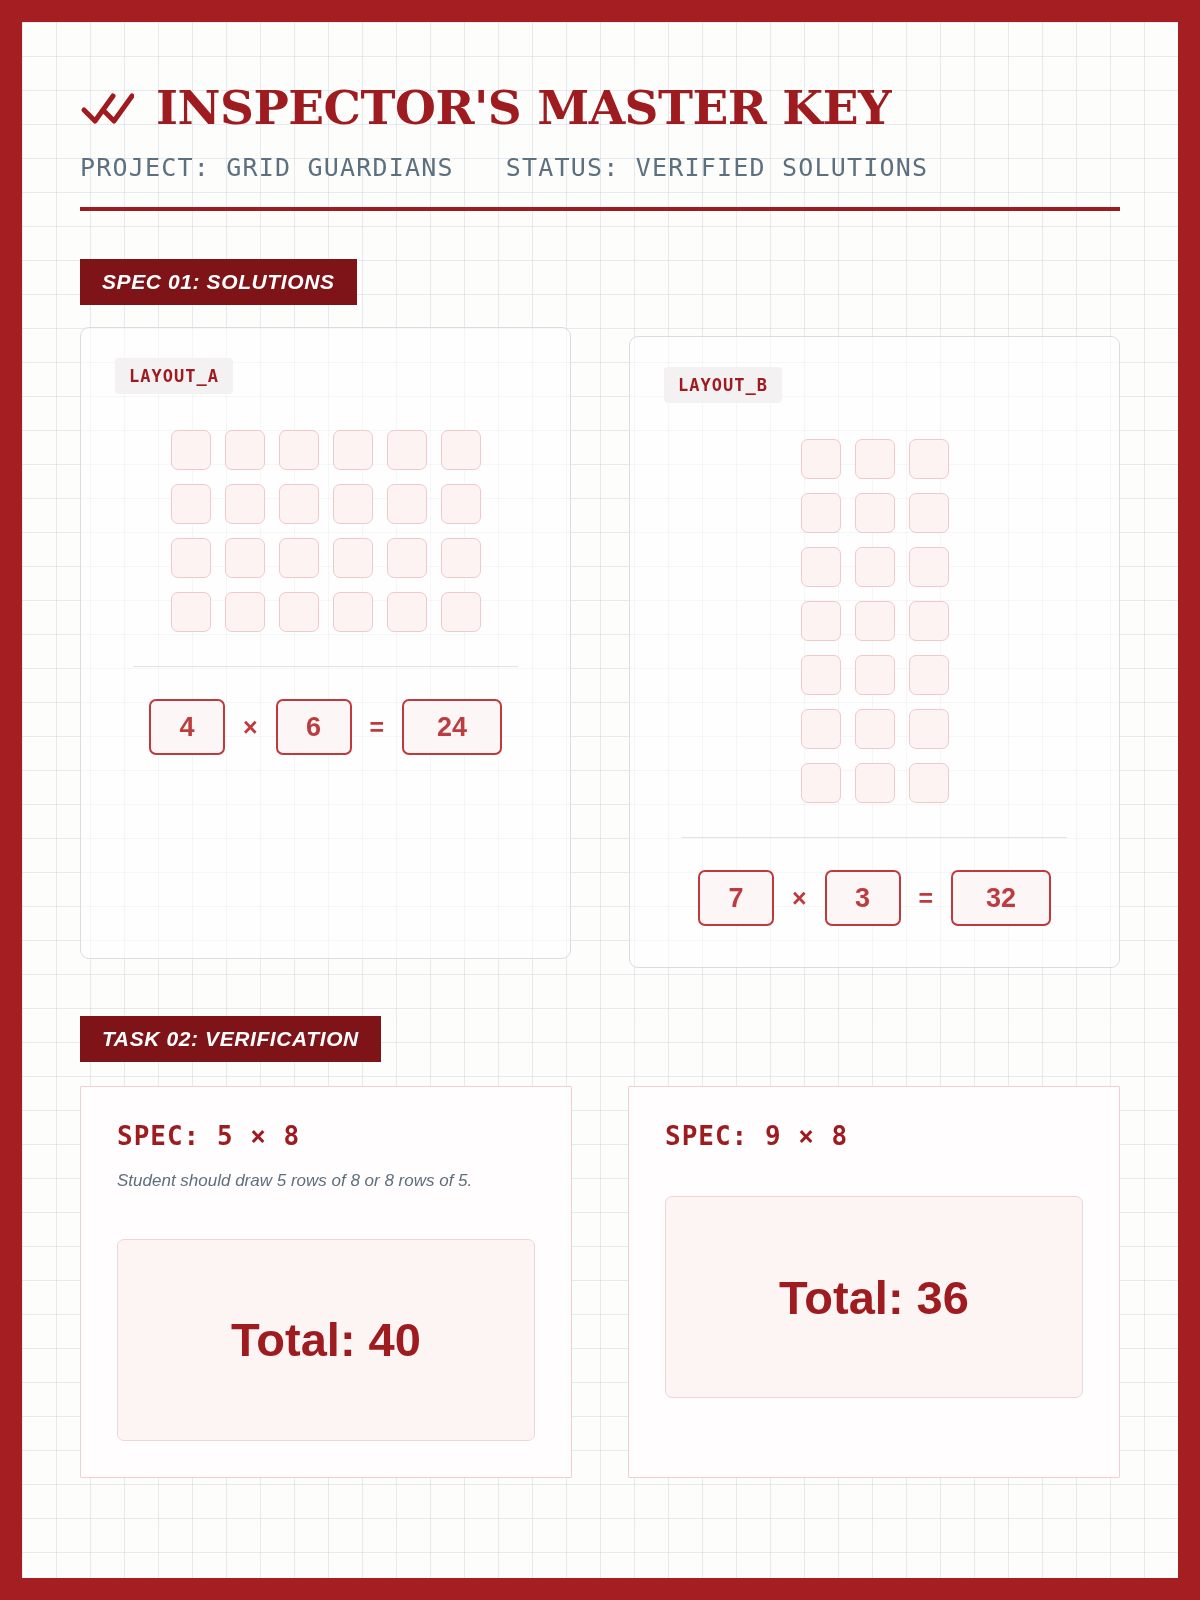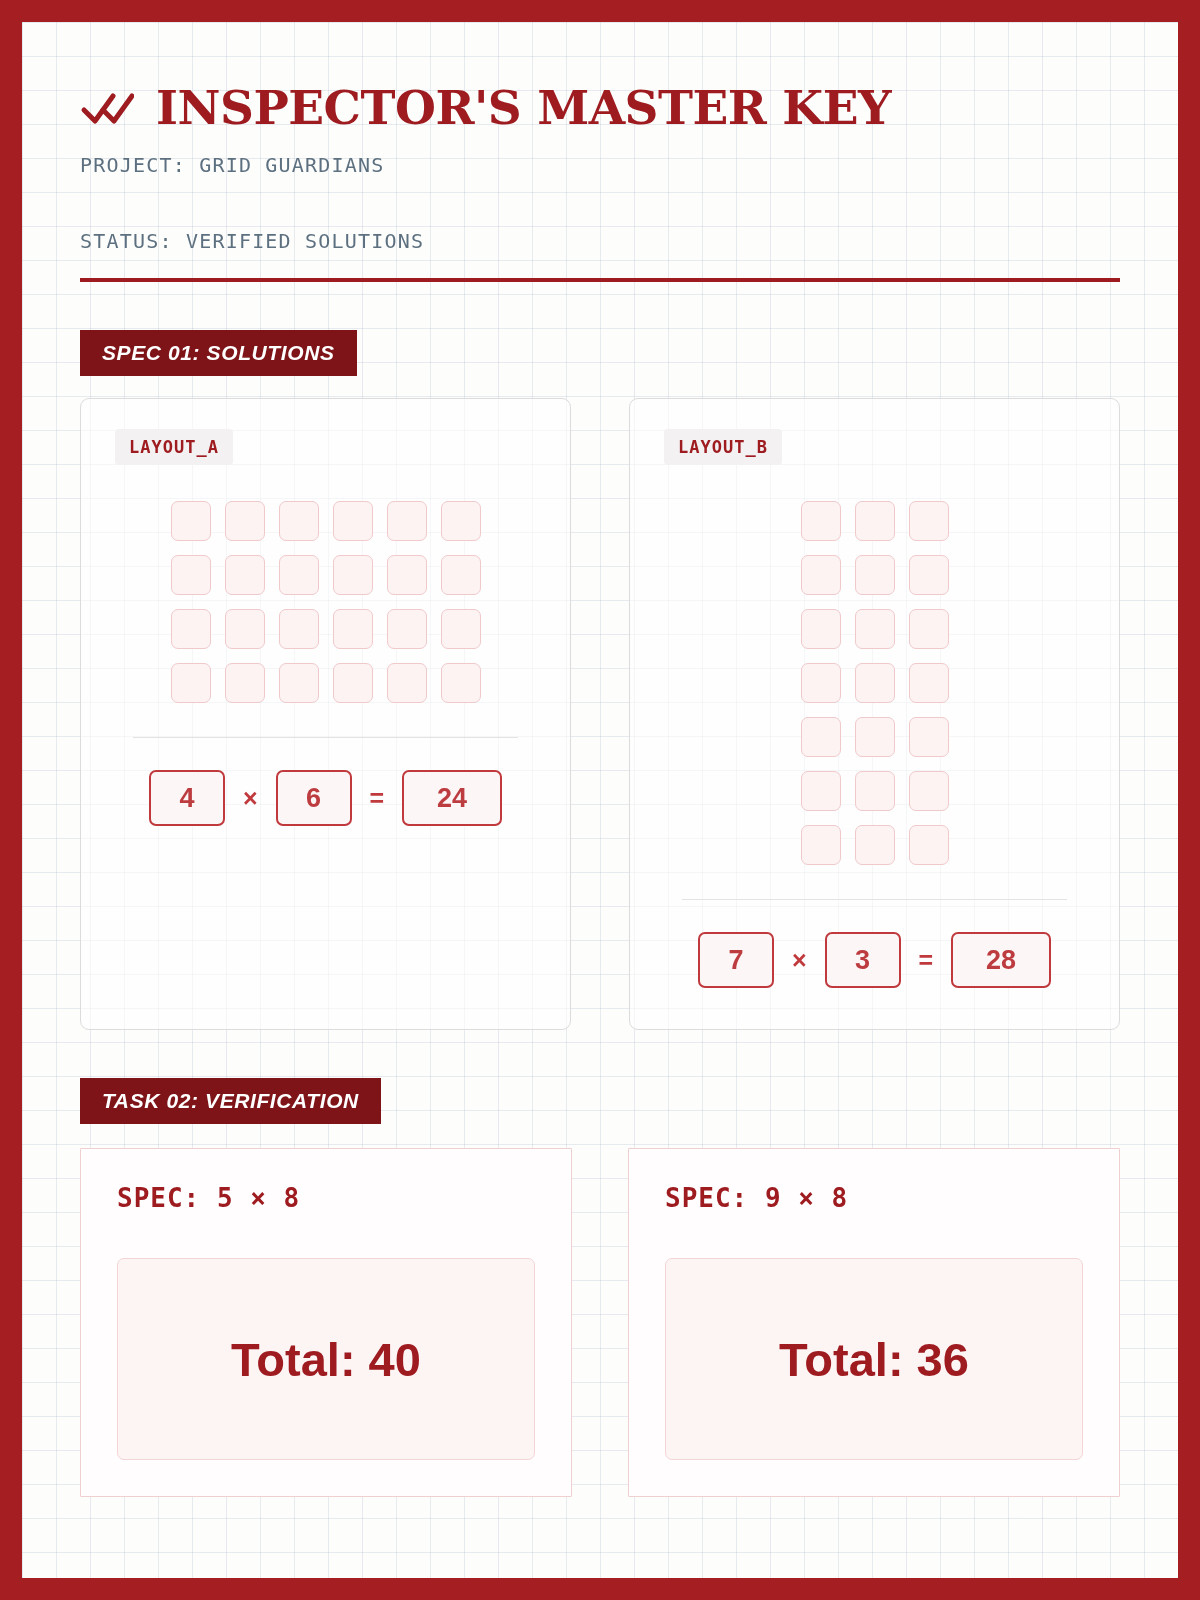--- a/index.html
+++ b/index.html
@@ -32,26 +32,25 @@
     font-weight: bold;
     font-size: 47px;
     letter-spacing: -0.5px;
     color: #9e1b20;
     white-space: nowrap;
     margin: 0;
   }
   .meta-row {
     margin-top: 18px;
     font-family: "DejaVu Sans Mono", monospace;
-    font-size: 20px;
+    font-size: 25px;
     letter-spacing: 1.2px;
     color: #5d7080;
     display: flex;
     gap: 52px;
-    flex-direction: column;
   }
   .rule {
     margin-top: 25px;
     height: 4px;
     background: #9e1b20;
     width: 100%;
   }
 
   
   .section-tag {
@@ -70,21 +69,21 @@
   .cards-row { display: flex; gap: 58px; margin-top: 22px; align-items: flex-start; }
   .layout-card {
     flex: 1;
     border: 1px solid #dcdcdc;
     border-radius: 9px;
     background: rgba(255,255,255,0.55);
     padding: 30px 34px 40px 34px;
     position: relative;
   }
   .layout-card.a { min-height: 632px; }
-  .layout-card.b { min-height: 632px; }
+  .layout-card.b { min-height: 632px; margin-top: 9px; }
   .layout-chip {
     display: inline-block;
     background: #f3f1f2;
     color: #9e1b20;
     font-family: "DejaVu Sans Mono", monospace;
     font-weight: bold;
     font-size: 17px;
     letter-spacing: 1px;
     padding: 8px 14px;
     border-radius: 4px;
@@ -264,33 +263,34 @@
               <div class="dot"></div>
               <div class="dot"></div>
             </div>
         </div>
         <div class="divider"></div>
         <div class="eq-row">
           <div class="eq-box">7</div>
           <span class="eq-sym">×</span>
           <div class="eq-box">3</div>
           <span class="eq-sym">=</span>
-          <div class="eq-box wide">28</div>
+          <div class="eq-box wide">32</div>
         </div>
       </div>
 
     </div>
 
     
     <div class="section-tag">TASK 02: VERIFICATION</div>
 
     <div class="verify-row">
 
       <div class="verify-card">
         <div class="spec">SPEC: 5 × 8</div>
+        <div class="hint">Student should draw 5 rows of 8 or 8 rows of 5.</div>
         <div class="total-box">
           <span class="total-text">Total: 40</span>
         </div>
       </div>
 
       <div class="verify-card">
         <div class="spec">SPEC: 9 × 8</div>
         <div class="total-box">
           <span class="total-text">Total: 36</span>
         </div>

